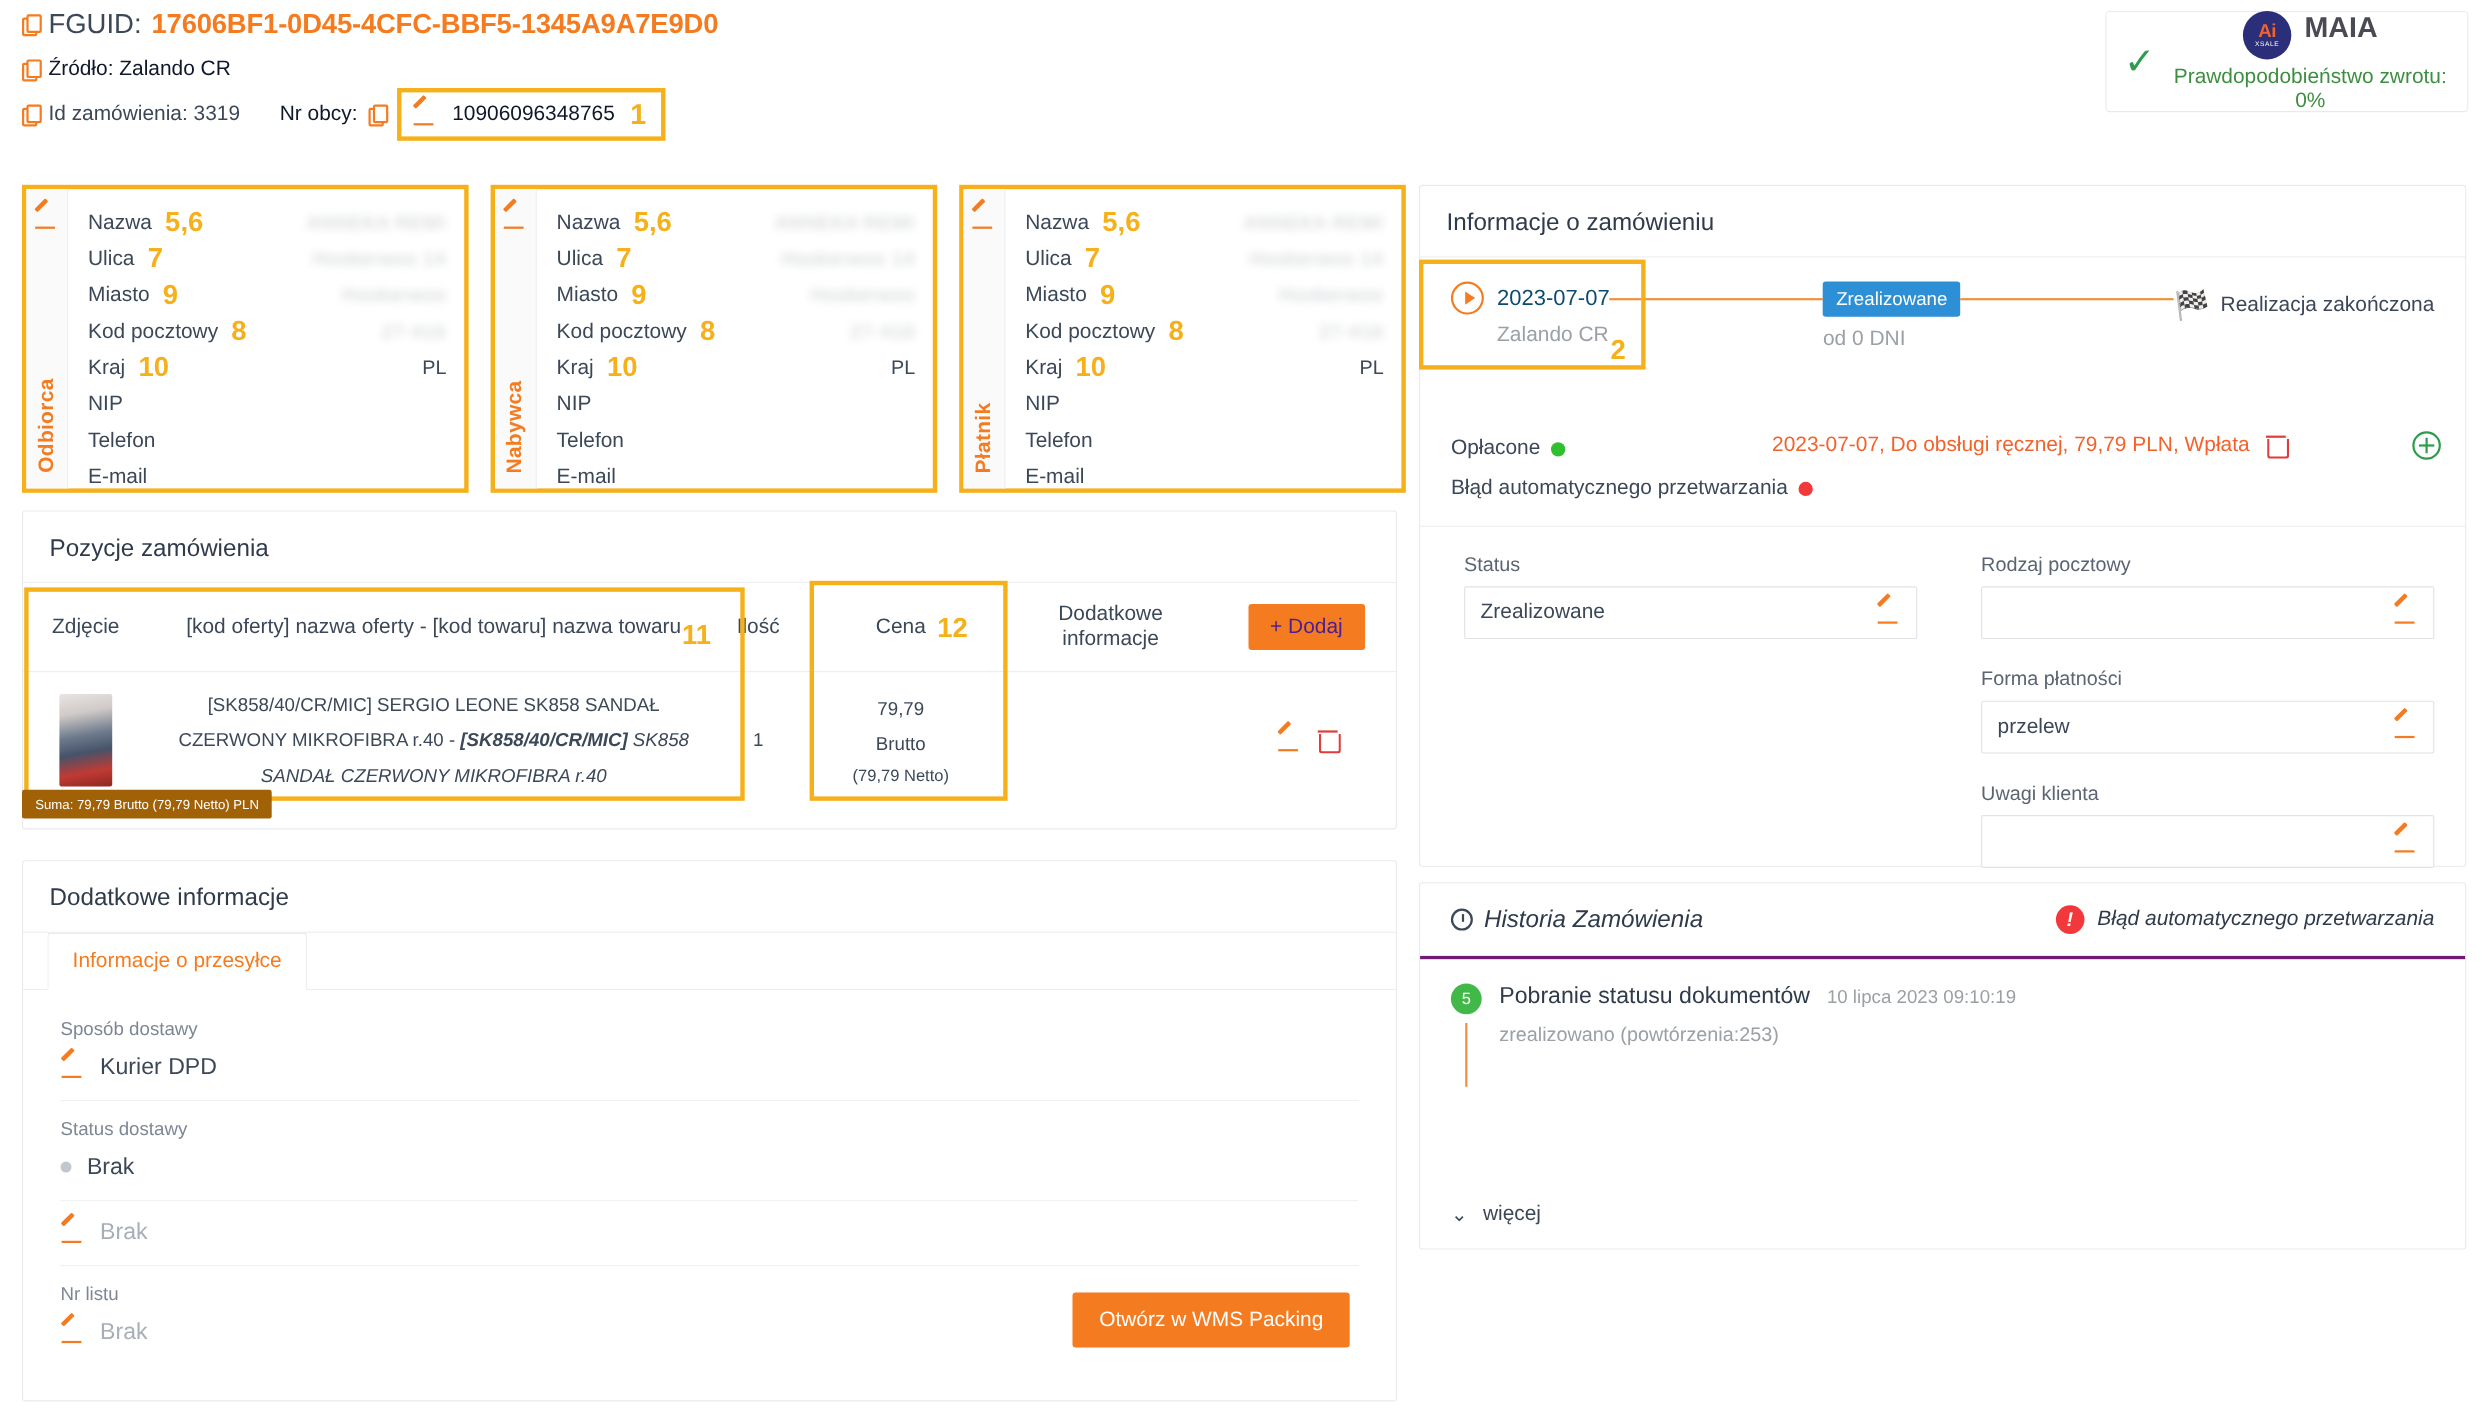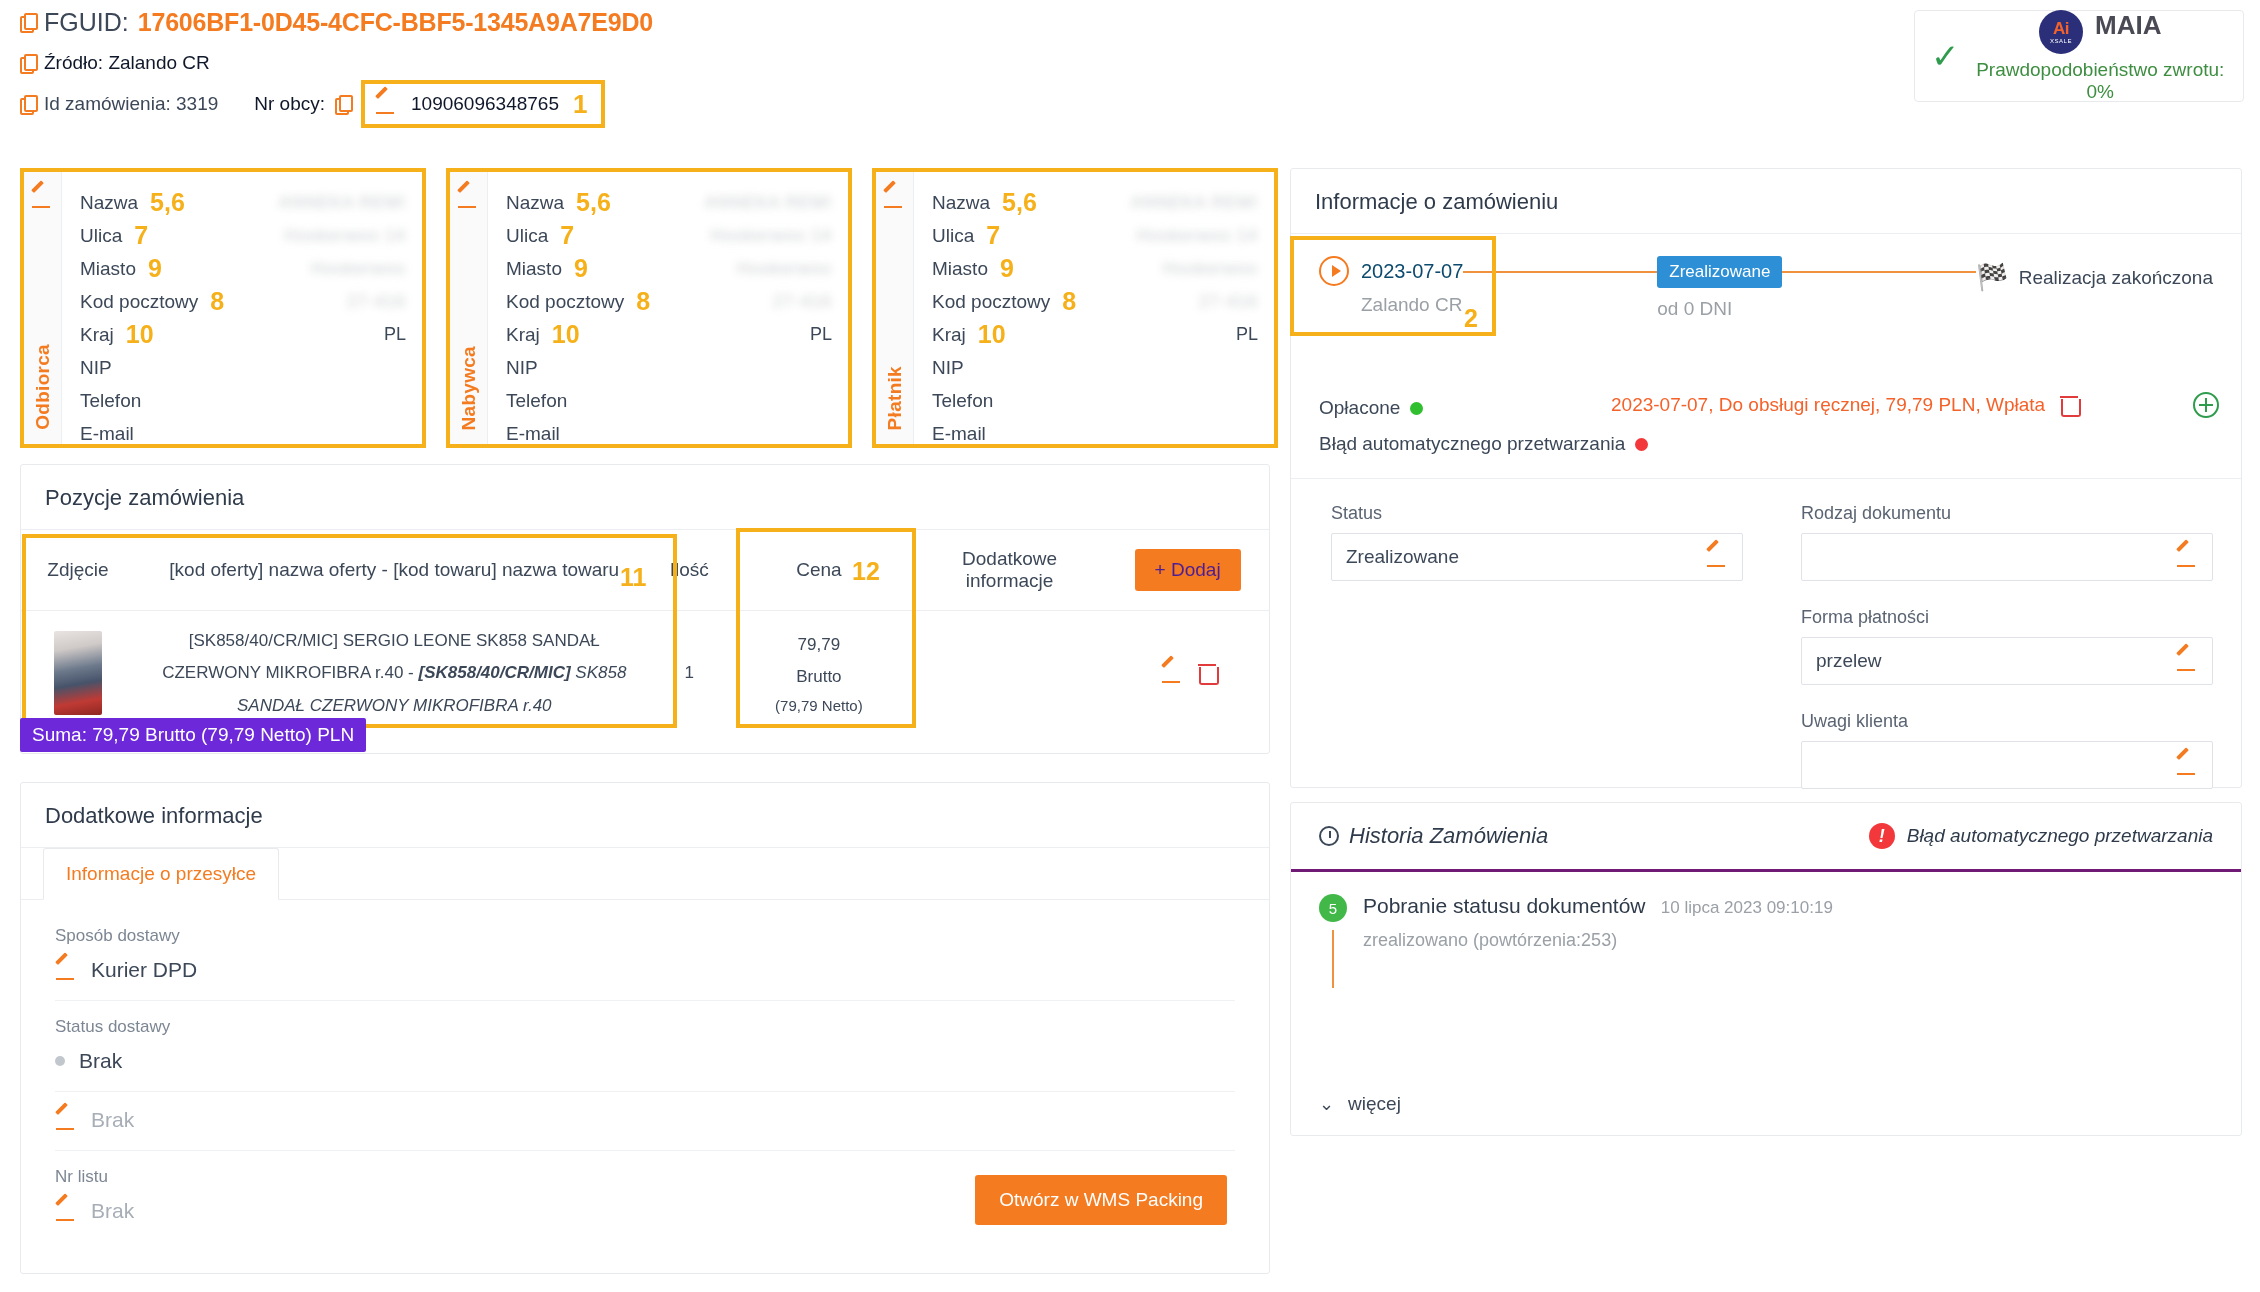--- a/index.html
+++ b/index.html
@@ -96,22 +96,22 @@
   .price-sub { padding-bottom:10px; }
   .price-net { font-size:15px; }
   .btn-add { background:#f47b20; color:#4c1d95; border:none; border-radius:3px;
       padding:10px 20px; font-size:19px; cursor:pointer; font-family:inherit; }
   .row-acts { display:flex; gap:16px; justify-content:center; align-items:center; }
   .trash { display:inline-block; width:16px; height:20px; position:relative; }
   .trash:before { content:""; position:absolute; left:0; top:4px; width:16px; height:16px;
       border:2px solid #e23b3b; border-top:none; border-radius:0 0 3px 3px; }
   .trash:after { content:""; position:absolute; left:-1px; top:1px; width:18px; height:2px;
       background:#e23b3b; box-shadow:0 -3px 0 -1px #e23b3b; }
-  .suma { position:absolute; left:20px; top:718px; background:#6d28d9; color:#fff;
-      font-size:19px; padding:6px 12px; border-radius:2px; }
+  .suma { position:absolute; left:20px; top:718px; background:#a16207; color:#fff;
+      font-size:12px; padding:6px 12px; border-radius:2px; }
   .hl-name { position:absolute; left:22px; top:534px; width:655px; height:194px;
       border:4px solid #f5b01a; pointer-events:none; }
   .hl-price { position:absolute; left:736px; top:528px; width:180px; height:200px;
       border:4px solid #f5b01a; pointer-events:none; }
   .ann-11 { position:absolute; left:620px; top:563px; color:#f5b01a; font-weight:bold; font-size:25px; }
   .ann-12 { position:absolute; left:852px; top:557px; color:#f5b01a; font-weight:bold; font-size:25px; }
 
   
   .add-panel { position:absolute; left:20px; top:782px; width:1250px; height:492px; }
   .tabs { display:flex; padding:0 22px; border-bottom:1px solid #eceef1; }
@@ -500,21 +500,21 @@
         <div class="fld">
           <div class="fld-lbl">Status</div>
           <div class="fld-box">
             <span>Zrealizowane</span>
             <span class="pencil"></span>
           </div>
         </div>
       </div>
       <div class="col">
         <div class="fld">
-          <div class="fld-lbl">Rodzaj dokumentu</div>
+          <div class="fld-lbl">Rodzaj pocztowy</div>
           <div class="fld-box">
             <span></span>
             <span class="pencil"></span>
           </div>
         </div>
         <div class="fld">
           <div class="fld-lbl">Forma płatności</div>
           <div class="fld-box">
             <span>przelew</span>
             <span class="pencil"></span>

